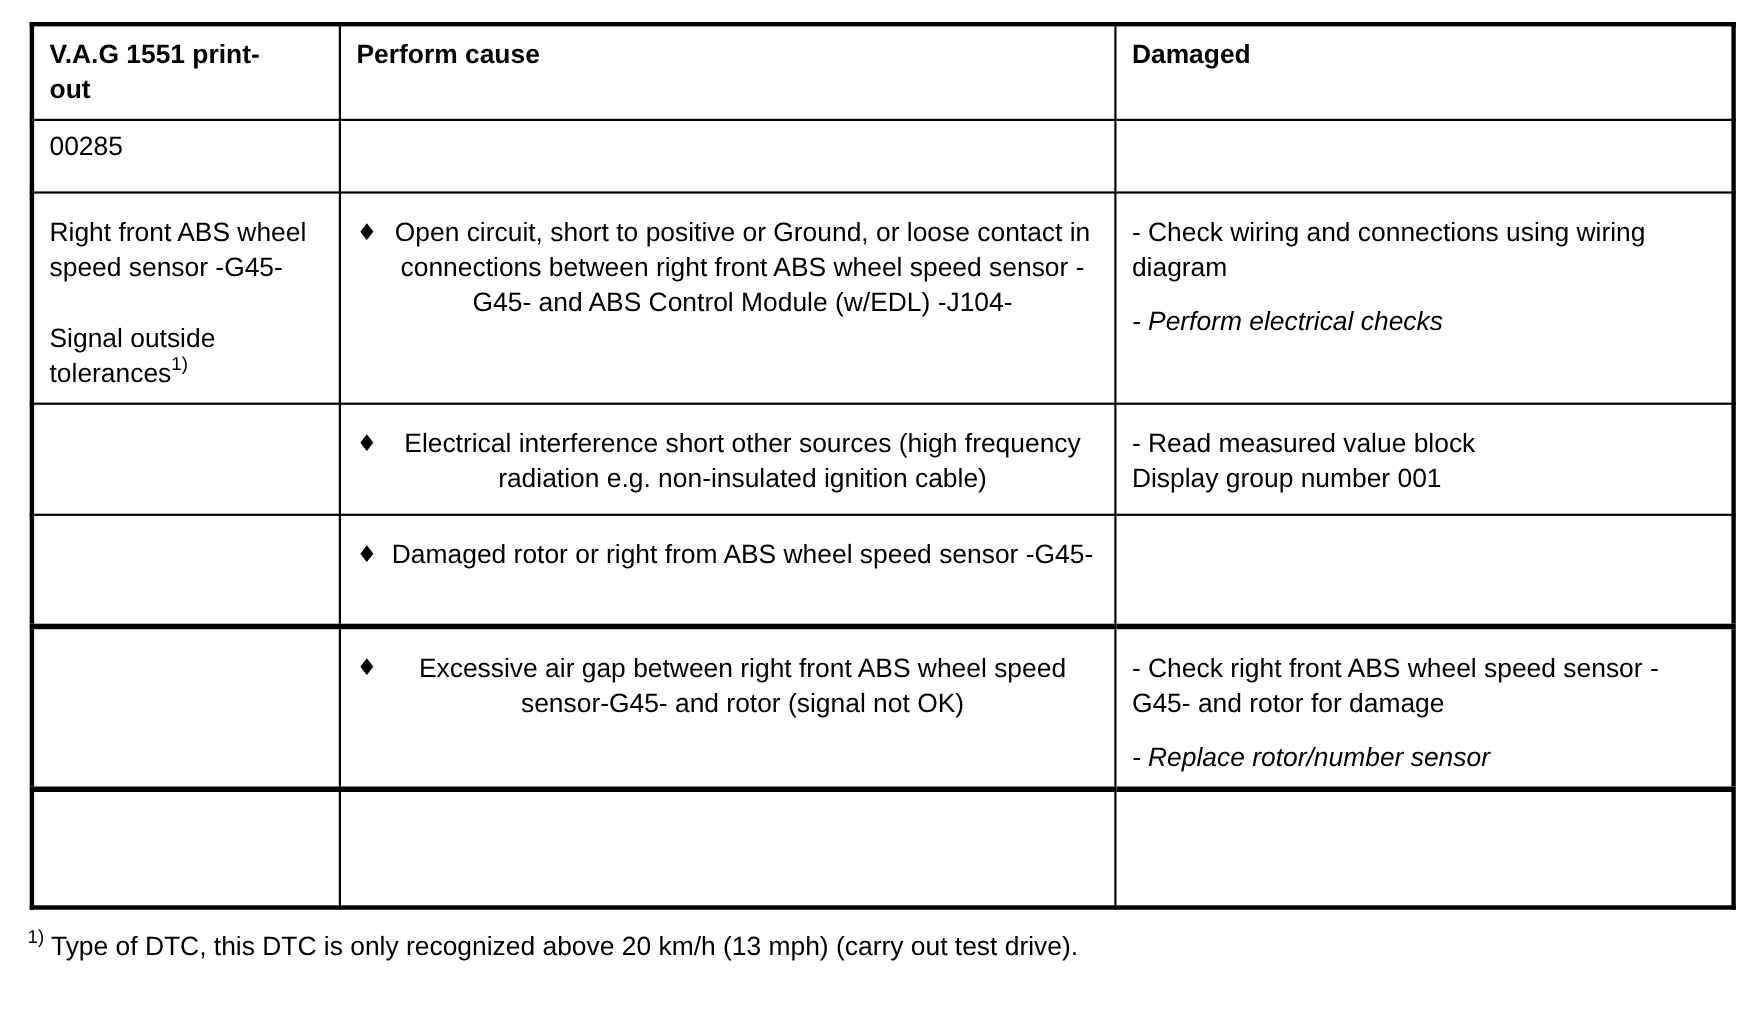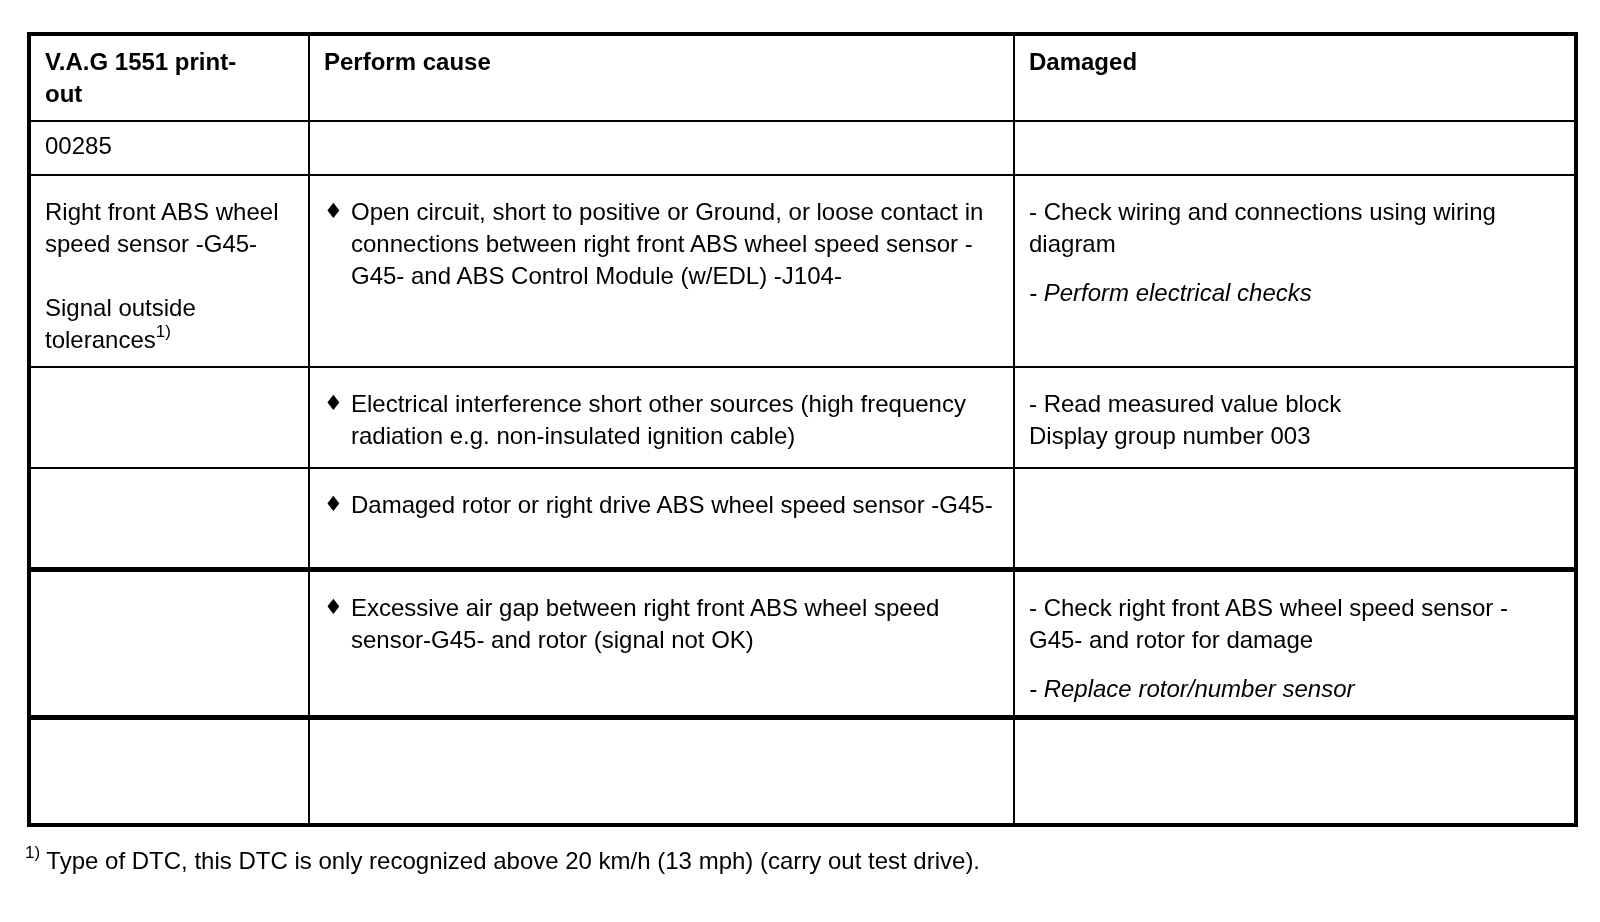--- a/index.html
+++ b/index.html
@@ -13,62 +13,62 @@
     position: relative;
     width: 1600px;
     height: 922px;
     background: #ffffff;
     overflow: hidden;
   }
   table.dtc-table {
     border-collapse: collapse;
     table-layout: fixed;
     width: 1547px;
-    margin: 32px 0 0 27px;
+    margin: 20px 0 0 27px;
     border: 4px solid #000;
   }
   col.c1 { width: 280px; }
   col.c2 { width: 705px; }
   col.c3 { width: 562px; }
   th, td {
     border: 2px solid #000;
     vertical-align: top;
     padding: 20px 14px 10px 14px;
     font-size: 24px;
     line-height: 32px;
     font-weight: normal;
     text-align: left;
     overflow: hidden;
   }
   th {
     font-weight: bold;
     padding-top: 10px;
   }
   tr.row-header   { height: 81px; }
-  tr.row-code     { height: 54px; }
+  tr.row-code     { height: 66px; }
   tr.row-fault    { height: 177px; }
   tr.row-cause2   { height: 101px; }
   tr.row-cause3   { height: 101px; }
   tr.row-cause4   { height: 148px; }
   tr.row-empty    { height: 108px; }
   tr.row-code td  { padding-top: 8px; padding-bottom: 8px; }
   tr.thick-bottom th, tr.thick-bottom td { border-bottom-width: 5px; }
   .preline { white-space: pre-line; }
   .cause-item {
     display: flex;
     align-items: flex-start;
   }
   .bullet {
     flex: 0 0 27px;
     width: 27px;
     font-size: 21px;
     line-height: 31px;
     font-family: "DejaVu Sans", sans-serif;
   }
-  .cause-text { flex: 1 1 auto; }
+  .cause-text { flex: 1 1 auto; text-align: center; }
   .repair-item + .repair-item { margin-top: 17px; font-style: italic; }
   sup.fn-marker {
     font-size: 17px;
     line-height: 0;
     position: relative;
     top: -2px;
     vertical-align: super;
   }
   .footnote {
     margin: 18px 0 0 25px;
@@ -124,30 +124,30 @@
     <tr class="row-cause2">
       <td></td>
       <td>
         <div class="cause-item">
           <span class="bullet">♦</span>
           <span class="cause-text">Electrical interference short other sources (high frequency radiation e.g. non-insulated ignition cable)</span>
         </div>
       </td>
       <td>
         <div class="repair-item preline">- Read measured value block
-Display group number 003</div>
+Display group number 001</div>
       </td>
     </tr>
 
     <tr class="row-cause3 thick-bottom">
       <td></td>
       <td>
         <div class="cause-item">
           <span class="bullet">♦</span>
-          <span class="cause-text">Damaged rotor or right drive ABS wheel speed sensor -G45-</span>
+          <span class="cause-text">Damaged rotor or right from ABS wheel speed sensor -G45-</span>
         </div>
       </td>
       <td></td>
     </tr>
 
     <tr class="row-cause4 thick-bottom">
       <td></td>
       <td>
         <div class="cause-item">
           <span class="bullet">♦</span>

